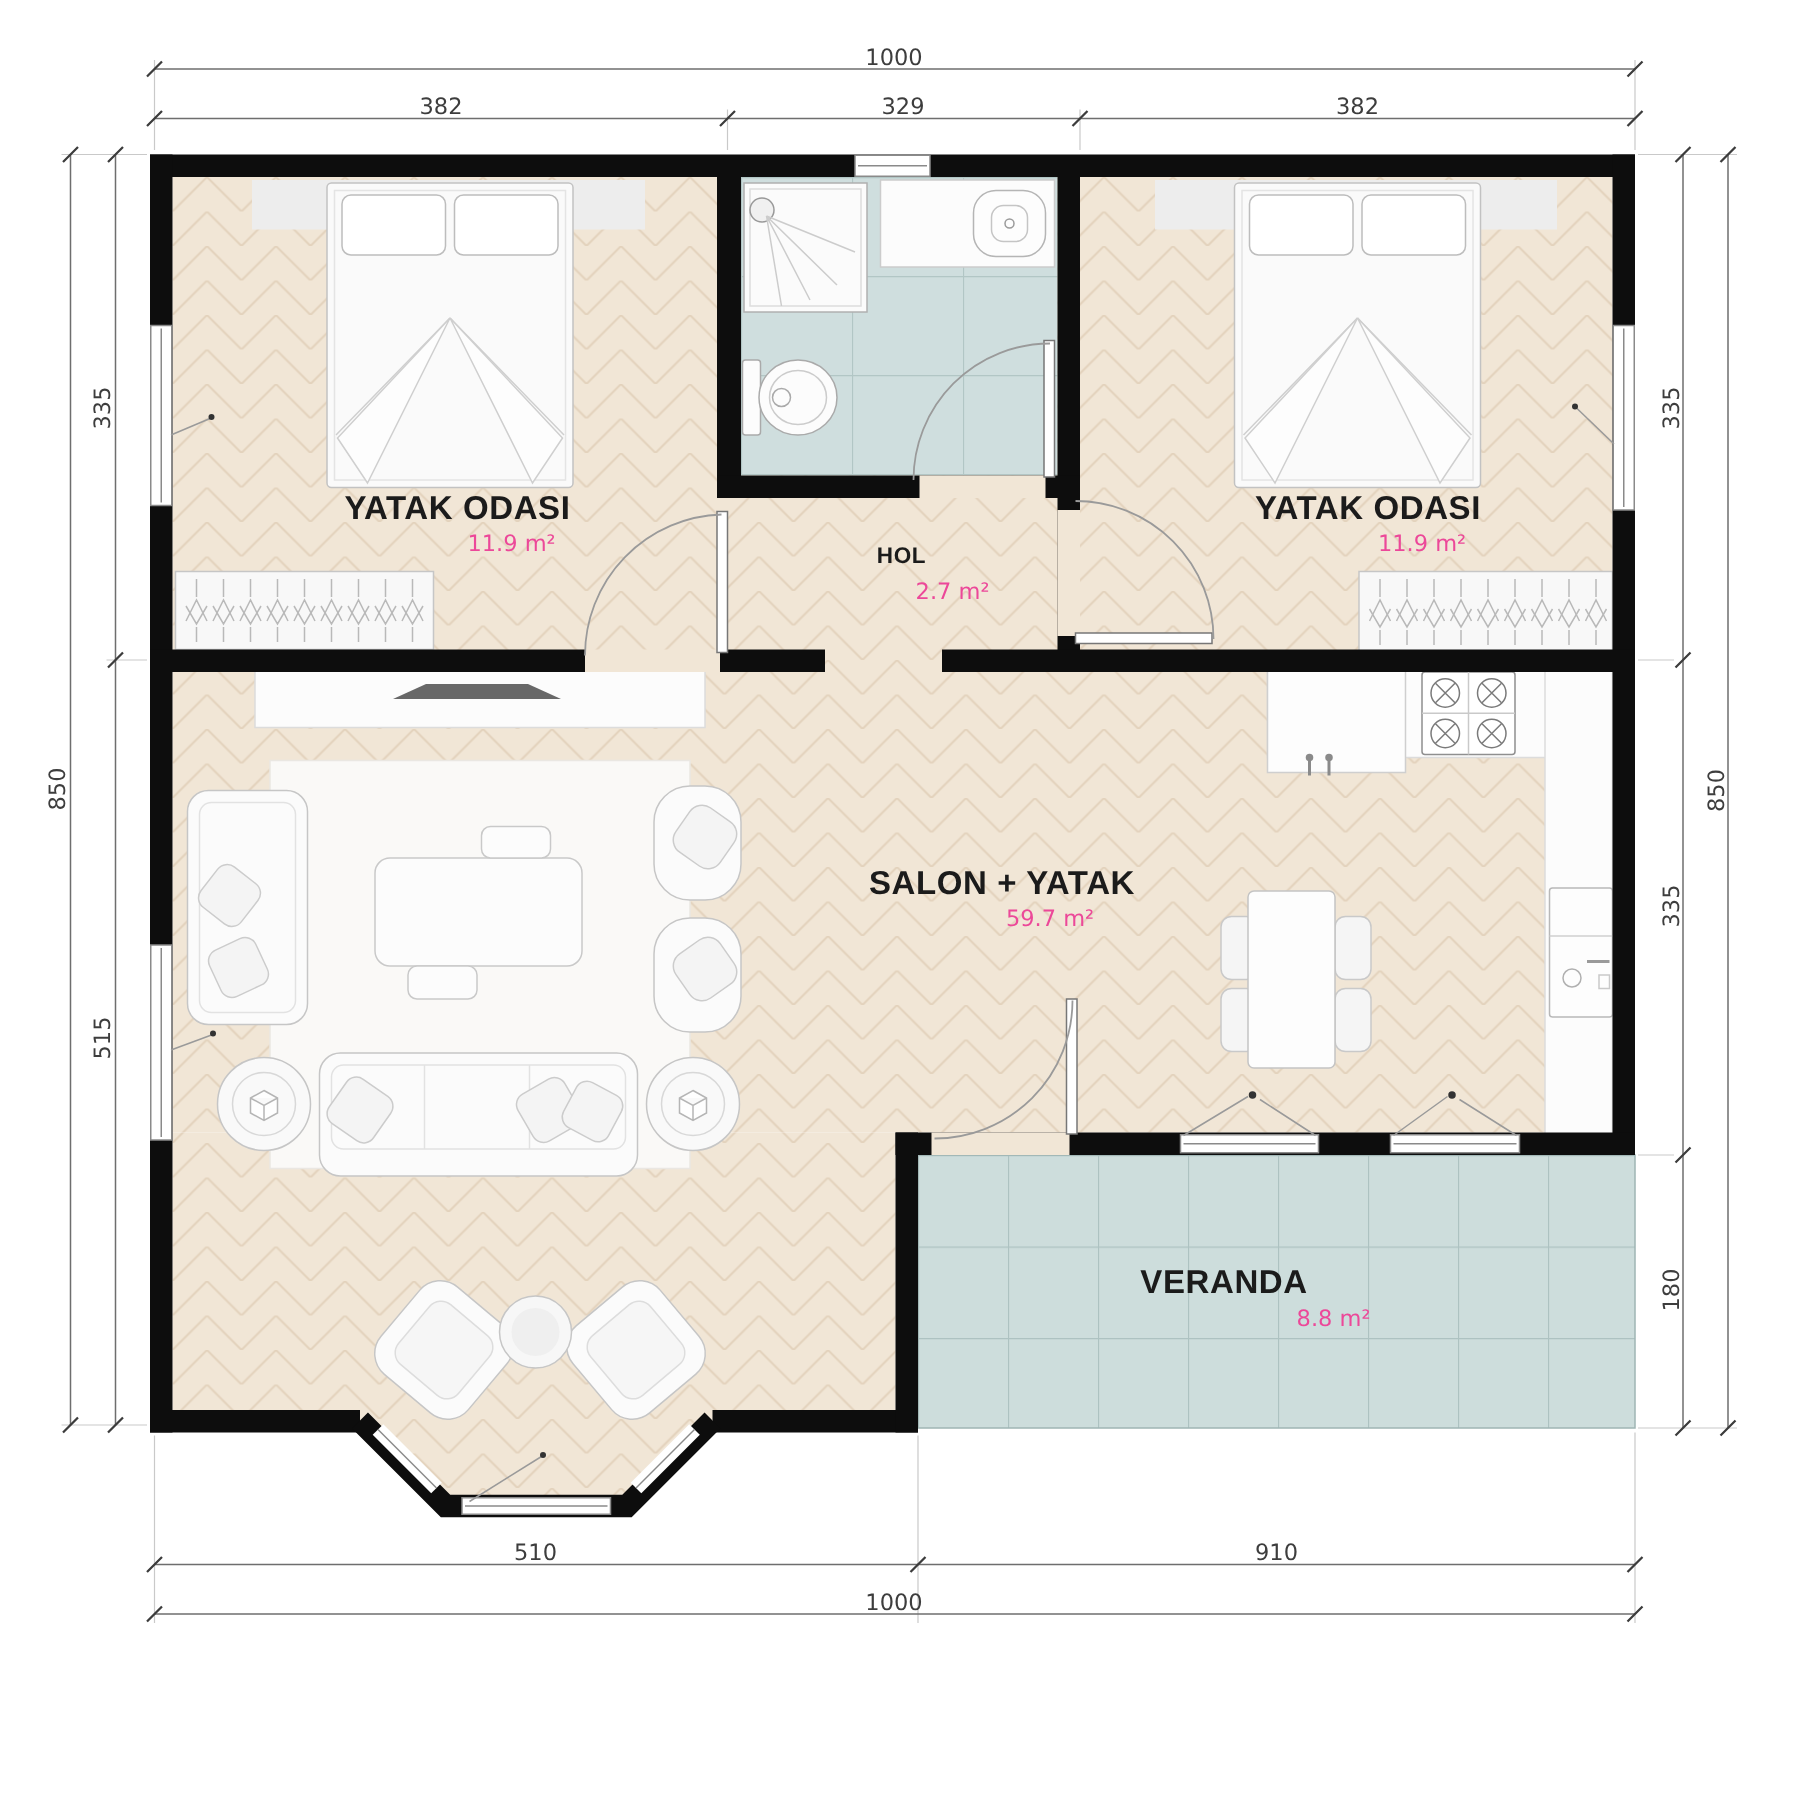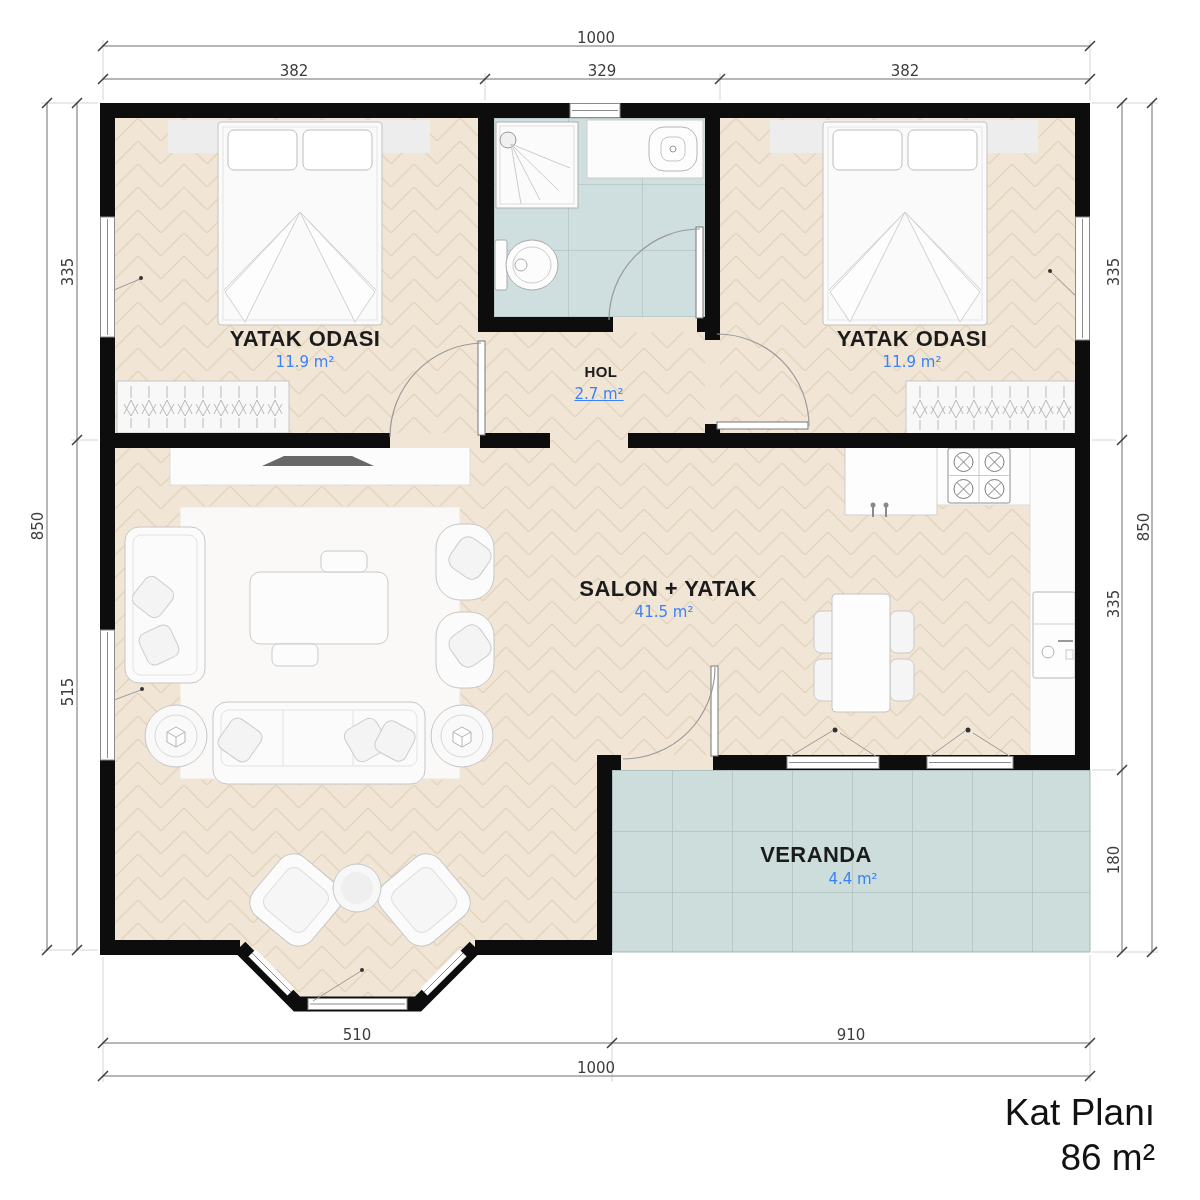--- a/index.html
+++ b/index.html
@@ -2,21 +2,21 @@
 <html><head>
 <meta charset="utf-8">
 <style>
   html,body{margin:0;padding:0;background:#fff;}
   .canvas{position:relative;width:1200px;height:1200px;background:#ffffff;overflow:hidden;
           font-family:"Liberation Sans",sans-serif;}
   .plan-svg{position:absolute;left:0;top:0;}
   .txt{position:absolute;transform:translate(-50%,-50%);white-space:nowrap;}
   .room-name{font-weight:700;font-size:22px;letter-spacing:.4px;color:#1b1b1b;text-align:right;}
   .room-name.small{font-size:15px;}
-  .room-area{font-family:"DejaVu Sans",sans-serif;font-weight:400;font-size:15px;color:#3b82f6;}
+  .room-area{font-family:"DejaVu Sans",sans-serif;font-weight:400;font-size:15px;color:#ec4899;margin-left:36px;}
   .dim{position:absolute;transform:translate(-50%,-50%);font-family:"DejaVu Sans",sans-serif;
        font-size:15px;color:#3d3d3d;white-space:nowrap;}
   .dim.vert{transform:translate(-50%,-50%) rotate(-90deg);}
   .title-block{position:absolute;left:855px;top:1090px;width:300px;text-align:right;
                color:#121212;font-size:37px;line-height:1.22;}
 </style>
 </head>
 <body>
 
 <div class="canvas">
@@ -333,44 +333,40 @@
   </g>
 </svg>
 
 <div class="txt room-name" style="left:305px;top:339px;">YATAK ODASI</div>
 <div class="txt room-area" style="left:305px;top:362px;">11.9 m²</div>
 
 <div class="txt room-name" style="left:912px;top:339px;">YATAK ODASI</div>
 <div class="txt room-area" style="left:912px;top:362px;">11.9 m²</div>
 
 <div class="txt room-name small" style="left:601px;top:371px;">HOL</div>
-<div class="txt room-area" style="left:599px;top:394px;text-decoration:underline;">2.7 m²</div>
+<div class="txt room-area" style="left:599px;top:394px;">2.7 m²</div>
 
 <div class="txt room-name" style="left:668px;top:589px;">SALON + YATAK</div>
-<div class="txt room-area" style="left:664px;top:612px;">41.5 m²</div>
+<div class="txt room-area" style="left:664px;top:612px;">59.7 m²</div>
 
 <div class="txt room-name" style="left:816px;top:855px;">VERANDA</div>
-<div class="txt room-area" style="left:853px;top:879px;">4.4 m²</div>
+<div class="txt room-area" style="left:853px;top:879px;">8.8 m²</div>
 
 <div class="dim" style="left:596px;top:38px;">1000</div>
 <div class="dim" style="left:294px;top:71px;">382</div>
 <div class="dim" style="left:602px;top:71px;">329</div>
 <div class="dim" style="left:905px;top:71px;">382</div>
 
 <div class="dim" style="left:357px;top:1035px;">510</div>
 <div class="dim" style="left:851px;top:1035px;">910</div>
 <div class="dim" style="left:596px;top:1068px;">1000</div>
 
 <div class="dim vert" style="left:38px;top:526px;">850</div>
 <div class="dim vert" style="left:68px;top:272px;">335</div>
 <div class="dim vert" style="left:68px;top:692px;">515</div>
 
 <div class="dim vert" style="left:1114px;top:272px;">335</div>
 <div class="dim vert" style="left:1114px;top:604px;">335</div>
 <div class="dim vert" style="left:1114px;top:860px;">180</div>
 <div class="dim vert" style="left:1144px;top:527px;">850</div>
 
-<div class="title-block">
-  <div>Kat Planı</div>
-  <div>86 m²</div>
+
 </div>
 
-</div>
-
 </body></html>

